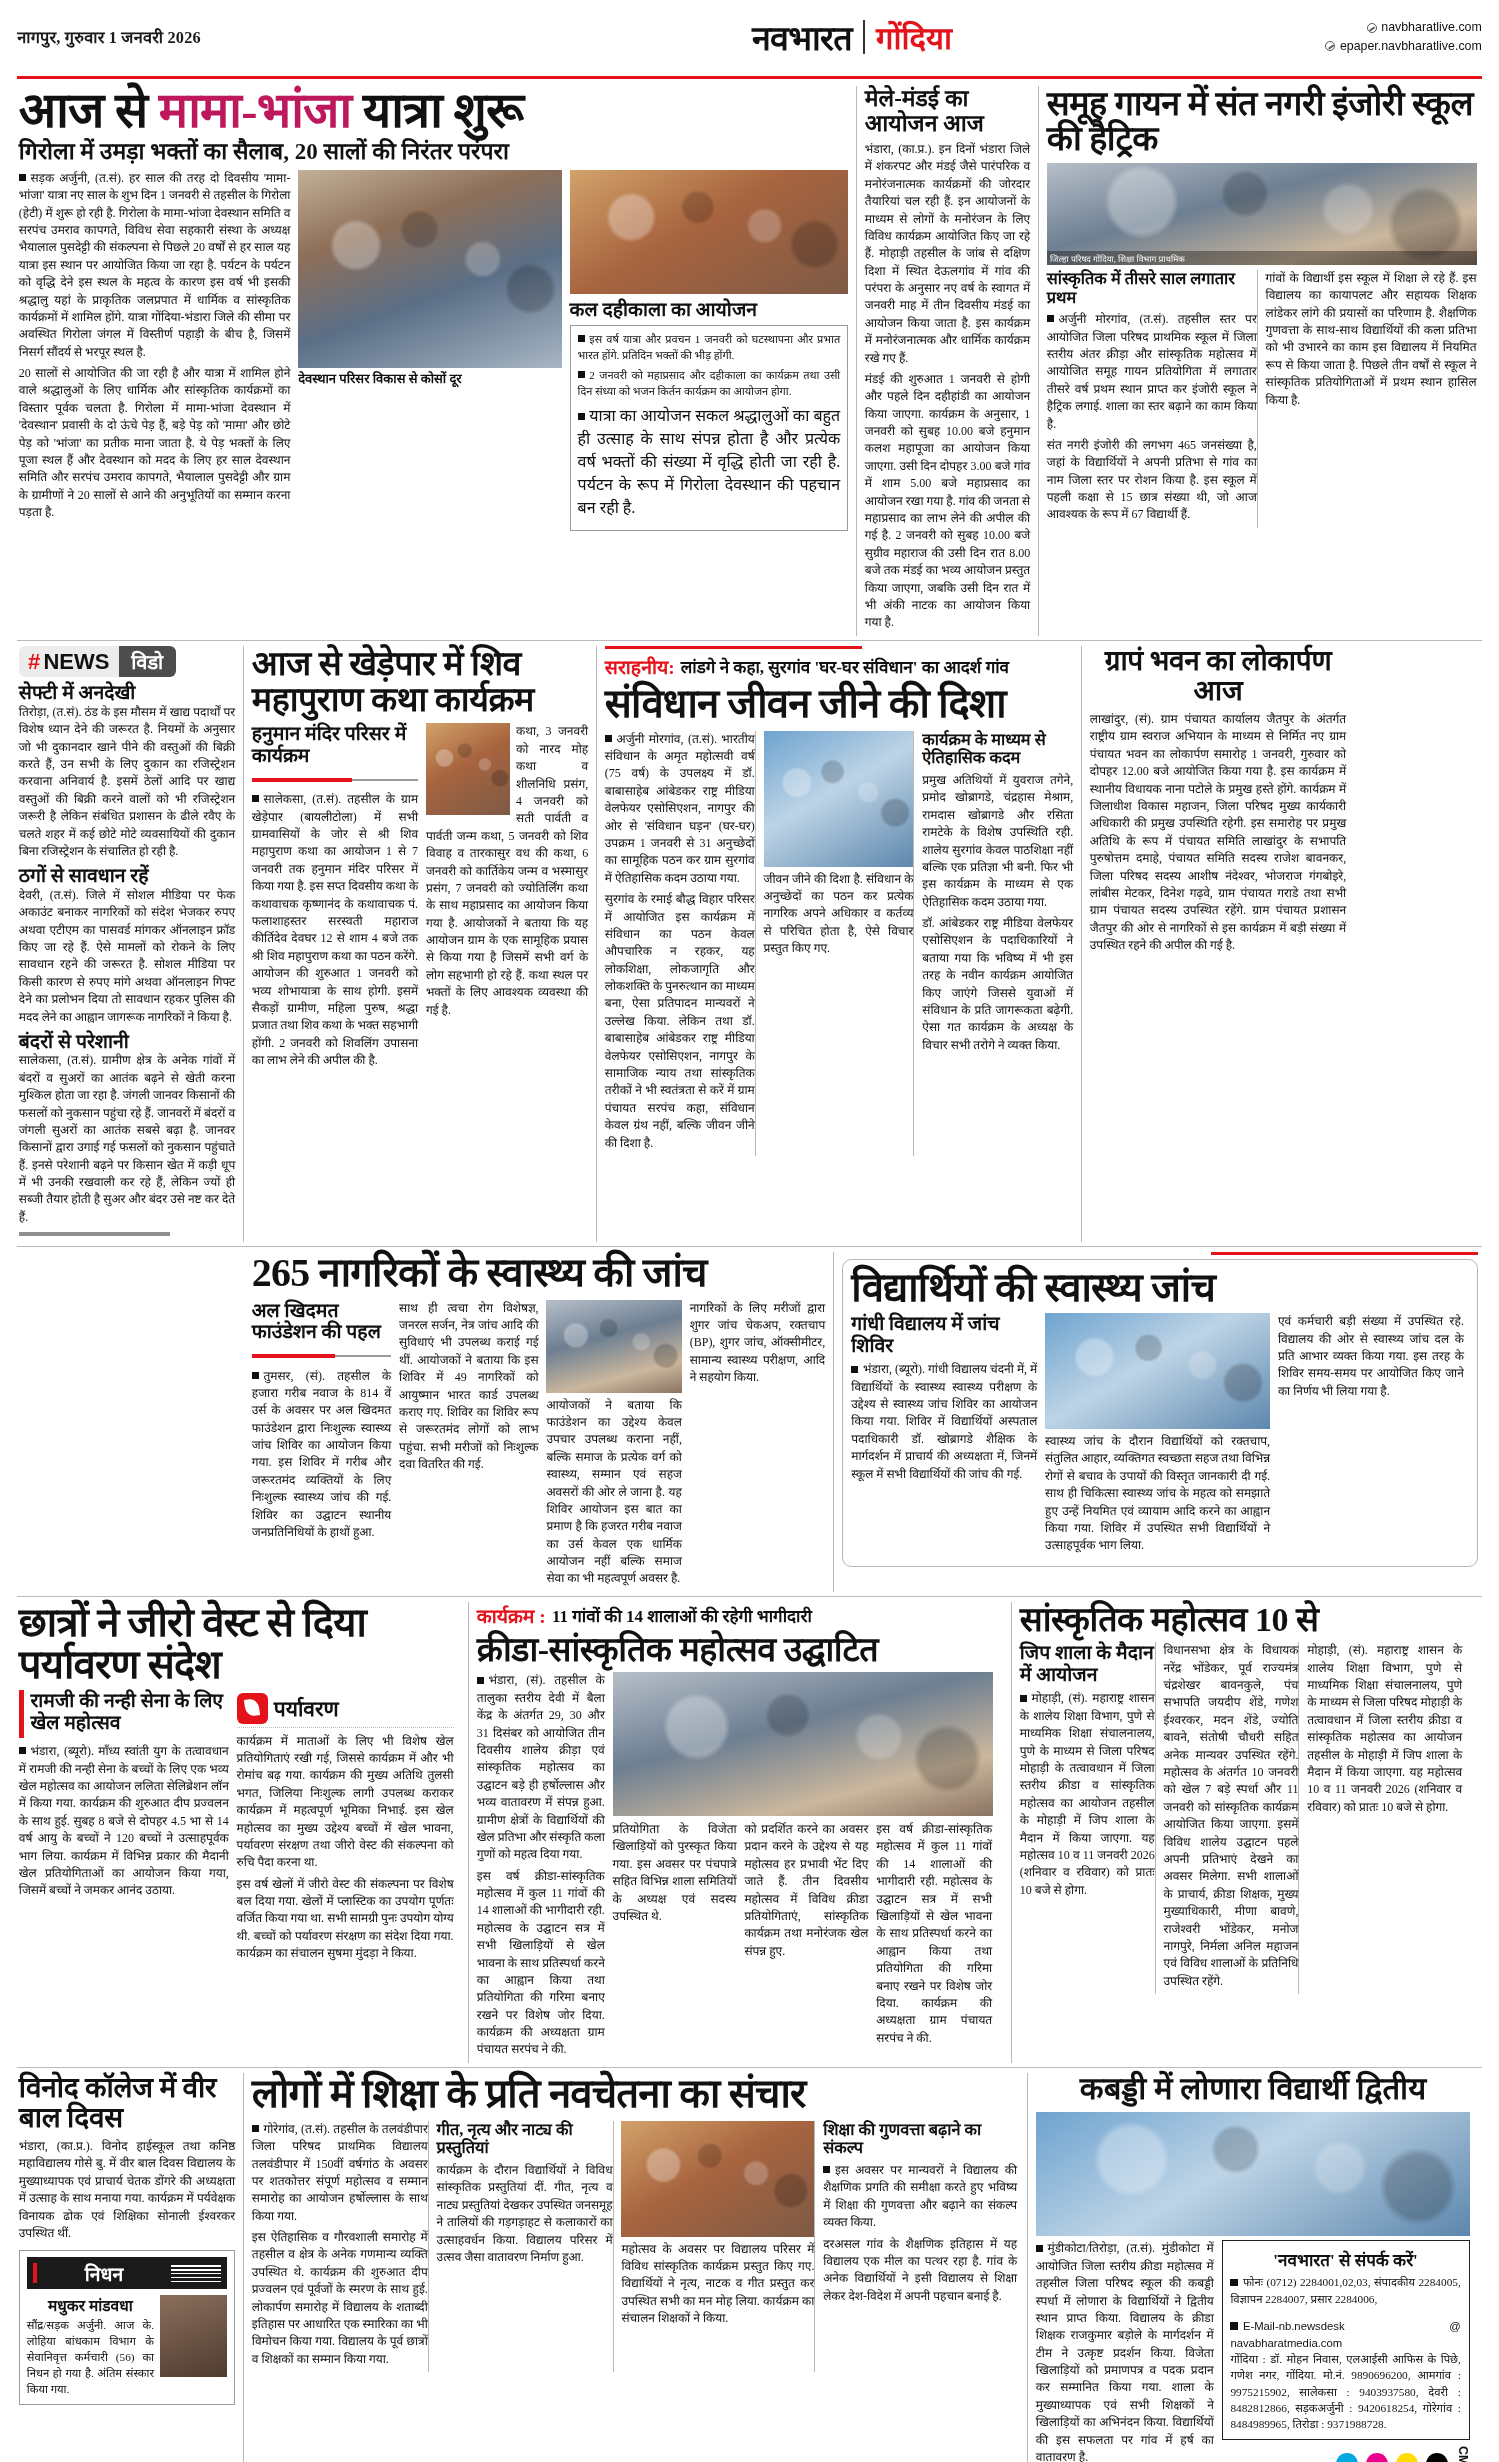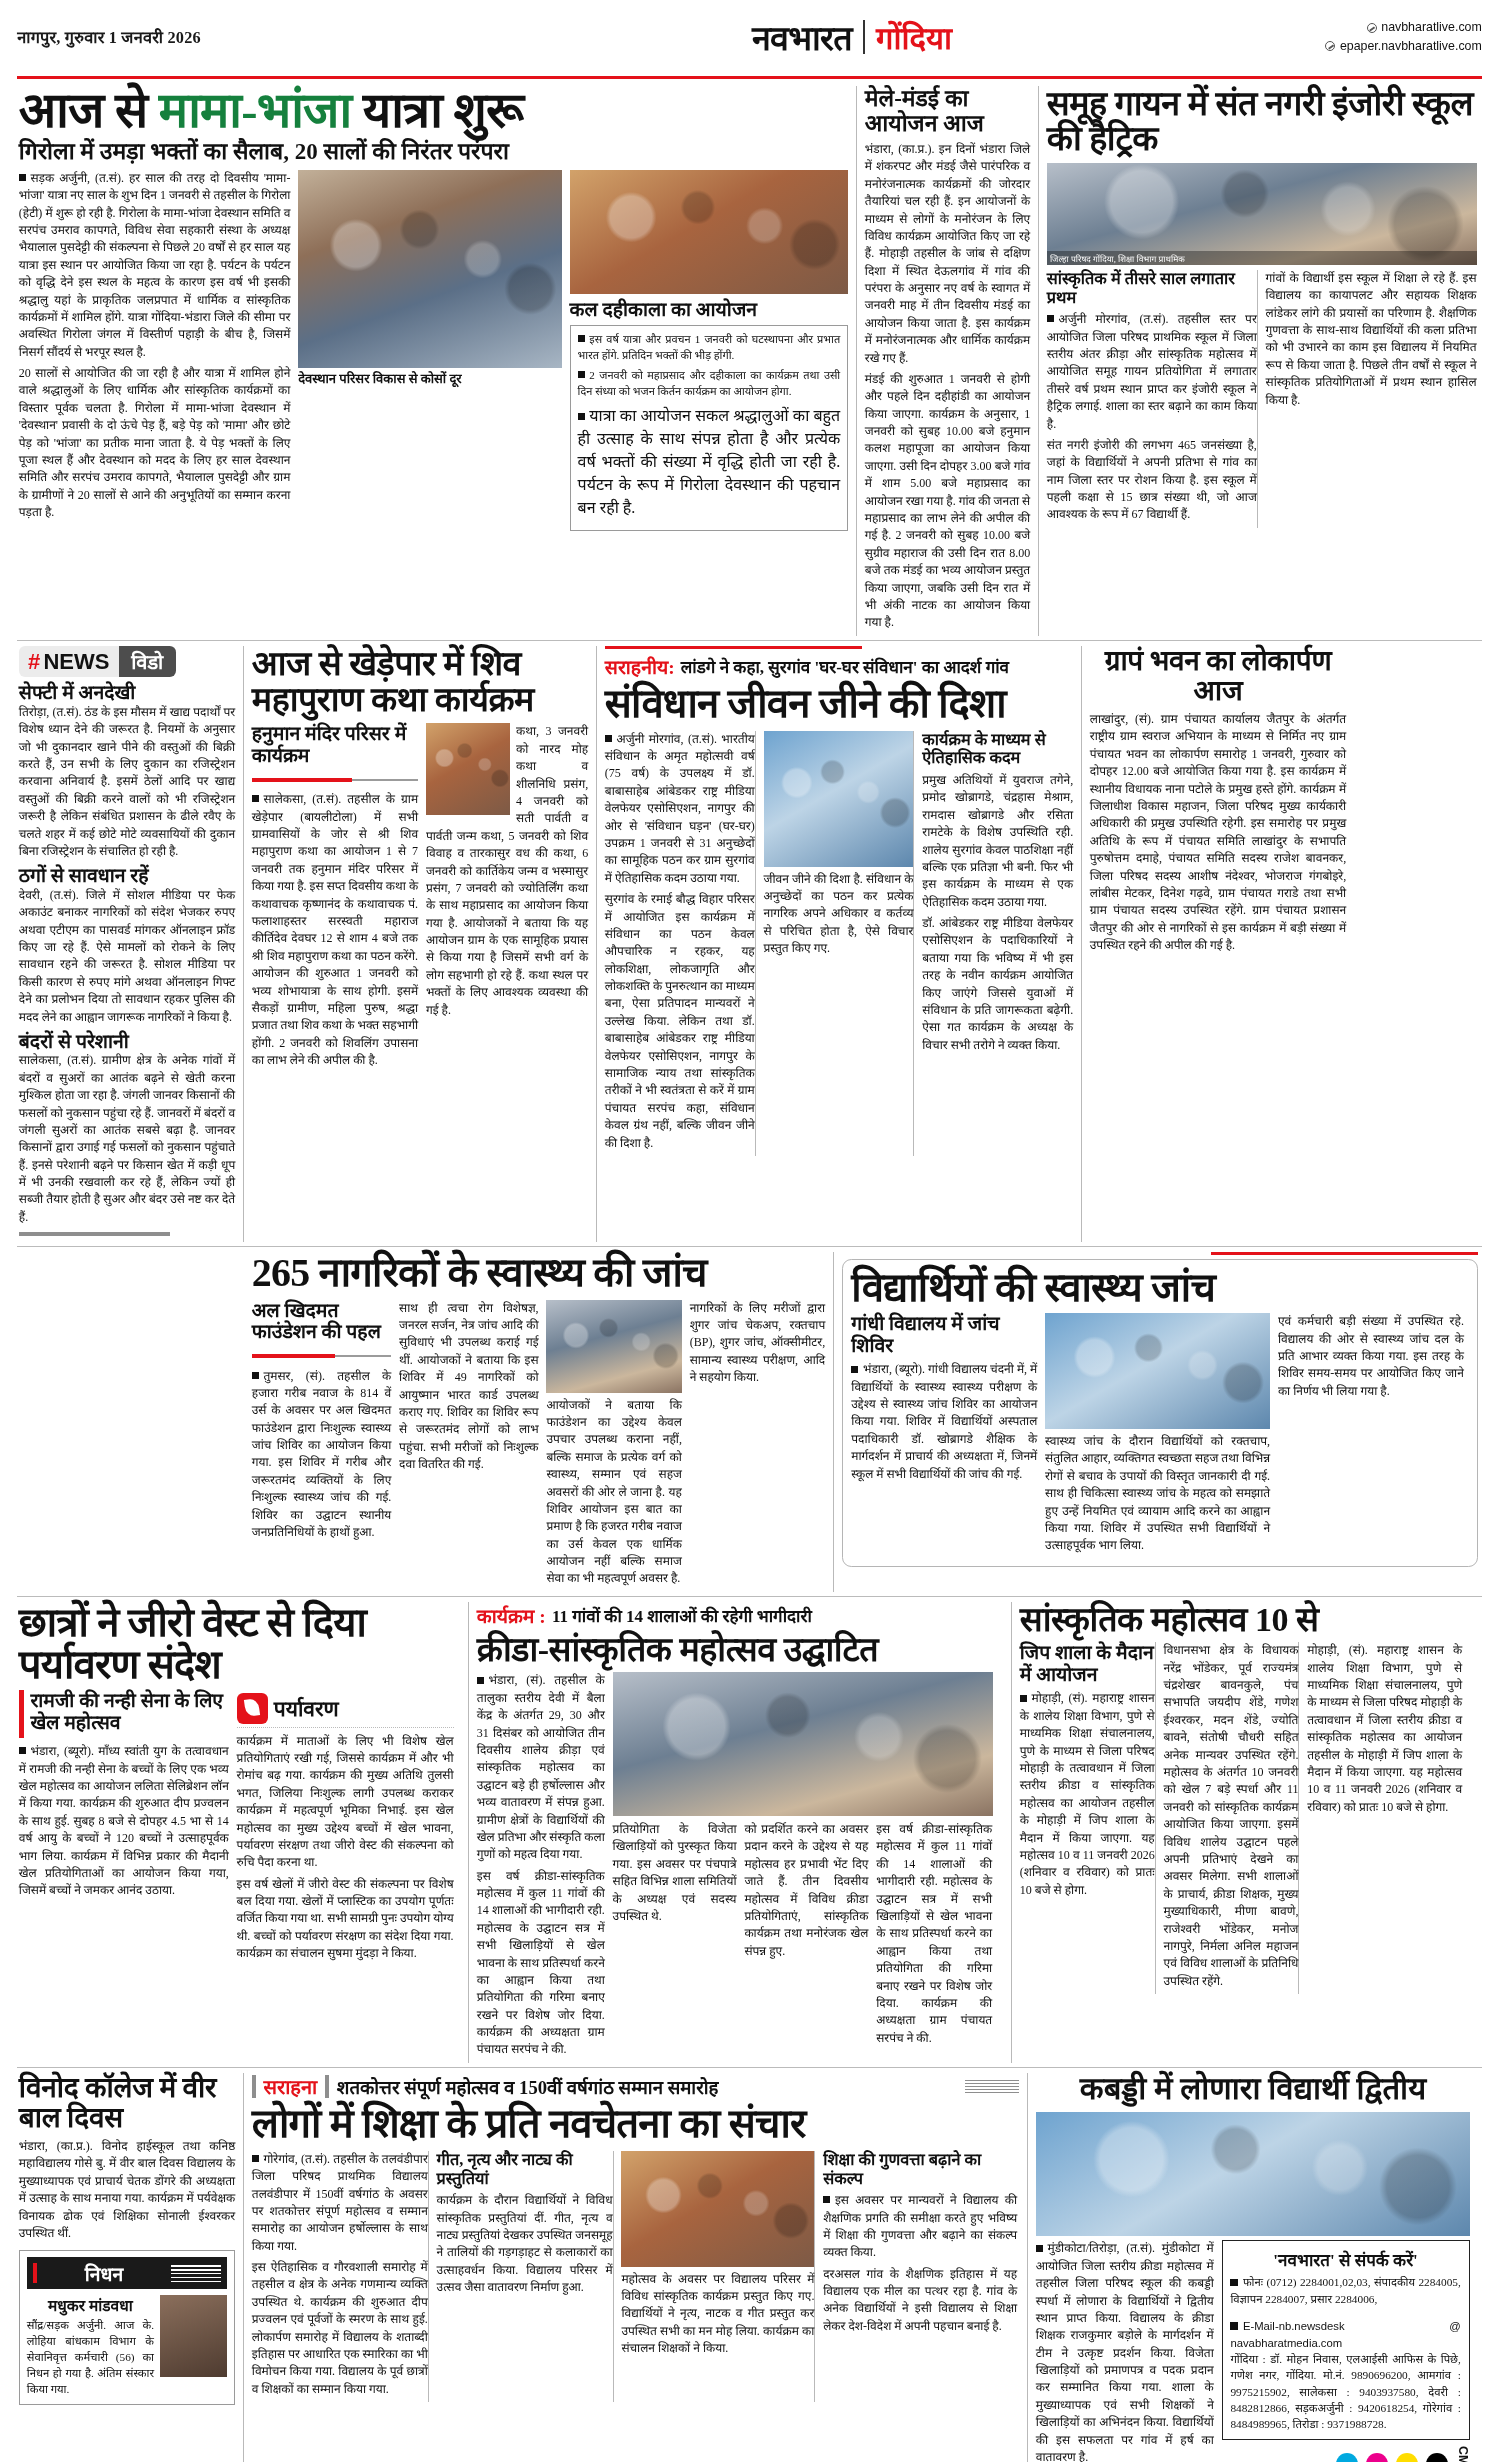--- a/index.html
+++ b/index.html
@@ -39,21 +39,21 @@
 
   
   .cols { display: flex; gap: 0; }
   .col { padding: 0 7.8px; }
   .vline { border-right: 0.8px solid #b9b9b9; }
 
   h1.mega {
     font-size: 49px; line-height: 1.02; font-weight: 900; letter-spacing: -0.8px;
     font-family: "Liberation Serif", serif; margin-bottom: 3.1px;
   }
-  h1.mega .red { color: #15803d; }
+  h1.mega .red { color: #be185d; }
   h2.sub {
     font-size: 23px; font-weight: 700; line-height: 1.15; margin-bottom: 4.7px;
   }
   h2.hd2 { font-size: 28px; font-weight: 900; line-height: 1.08; letter-spacing:-0.3px;}
   h2.hd3 { font-size: 23px; font-weight: 900; line-height: 1.1; }
   h3.hd4 { font-size: 19.4px; font-weight: 900; line-height: 1.12; }
   h3.hd5 { font-size: 16.3px; font-weight: 700; line-height: 1.15; }
 
   p.body {
     font-size: 12px; line-height: 1.45; text-align: justify;
@@ -420,27 +420,20 @@
           <div class="txt">
             <div class="nm">मधुकर मांडवधा</div>
             <div>सौंद्र/सड़क अर्जुनी. आज के. लोहिया बांधकाम विभाग के सेवानिवृत्त कर्मचारी (56) का निधन हो गया है. अंतिम संस्कार किया गया.</div>
           </div>
           <div class="ph"></div>
         </div>
       </div>
     </div>
 
     <div class="col vline" style="width:784px;">
-      <div class="sarahna">
-        <span class="bar"></span>
-        <span class="tag">सराहना</span>
-        <span class="bar"></span>
-        <span class="txt">शतकोत्तर संपूर्ण महोत्सव व 150वीं वर्षगांठ सम्मान समारोह</span>
-        <span class="lines"></span>
-      </div>
       <h1 class="big2">लोगों में शिक्षा के प्रति नवचेतना का संचार</h1>
       <div style="display:flex;gap:7.8px;margin-top:6.2px;">
         <div style="width:177px;" class="vline">
           <p class="body"><span class="marker"></span><span>गोरेगांव, (त.सं). तहसील के तलवंडीपार जिला परिषद प्राथमिक विद्यालय तलवंडीपार में 150वीं वर्षगांठ के अवसर पर शतकोत्तर संपूर्ण महोत्सव व सम्मान समारोह का आयोजन हर्षोल्लास के साथ किया गया.</span></p>
           <p class="body">इस ऐतिहासिक व गौरवशाली समारोह में तहसील व क्षेत्र के अनेक गणमान्य व्यक्ति उपस्थित थे. कार्यक्रम की शुरुआत दीप प्रज्वलन एवं पूर्वजों के स्मरण के साथ हुई. लोकार्पण समारोह में विद्यालय के शताब्दी इतिहास पर आधारित एक स्मारिका का भी विमोचन किया गया. विद्यालय के पूर्व छात्रों व शिक्षकों का सम्मान किया गया.</p>
         </div>
         <div style="width:177px;" class="vline">
           <h3 class="hd5" style="margin-bottom:3.9px;">गीत, नृत्य और नाट्य की प्रस्तुतियां</h3>
           <p class="body">कार्यक्रम के दौरान विद्यार्थियों ने विविध सांस्कृतिक प्रस्तुतियां दीं. गीत, नृत्य व नाट्य प्रस्तुतियां देखकर उपस्थित जनसमूह ने तालियों की गड़गड़ाहट से कलाकारों का उत्साहवर्धन किया. विद्यालय परिसर में उत्सव जैसा वातावरण निर्माण हुआ.</p>
         </div>

